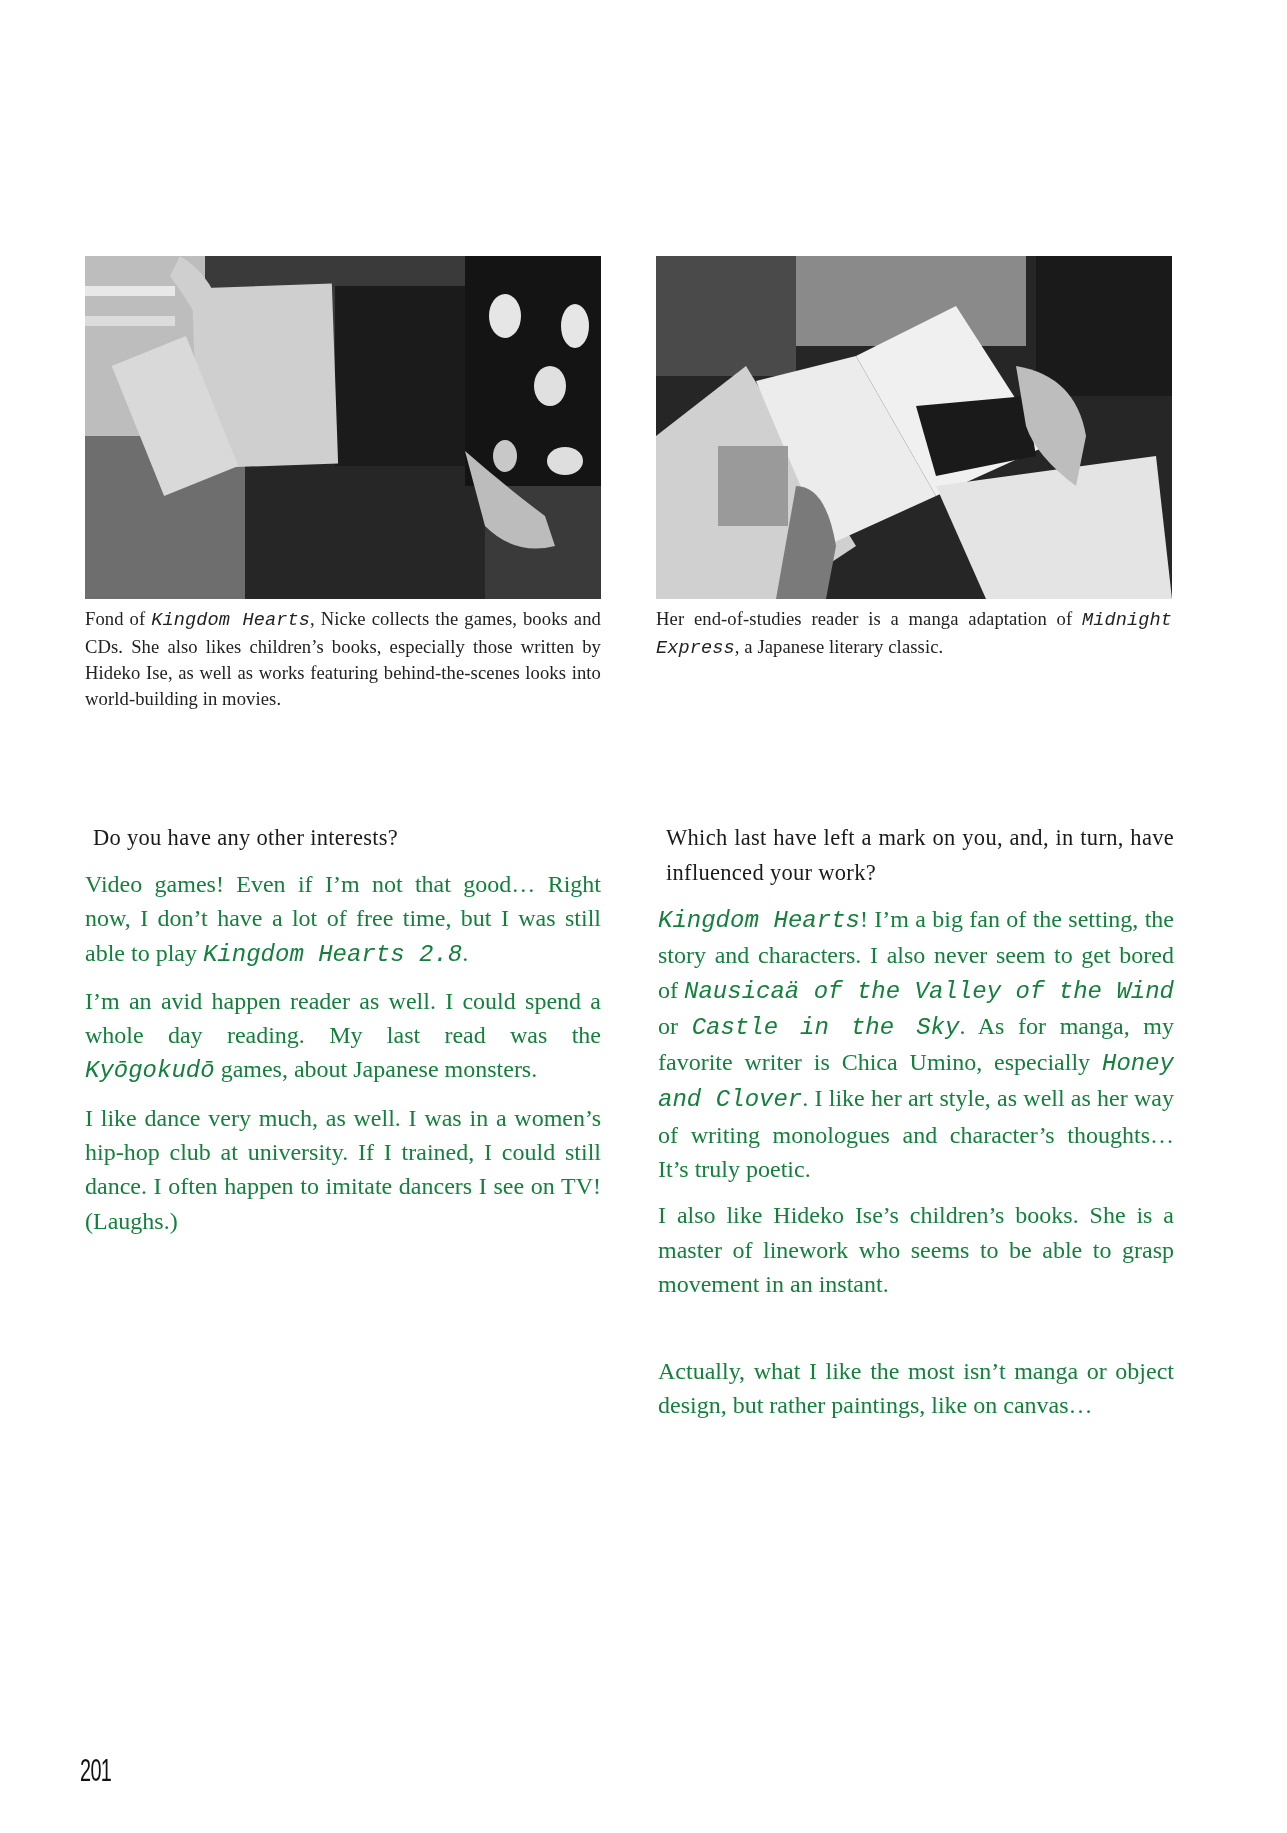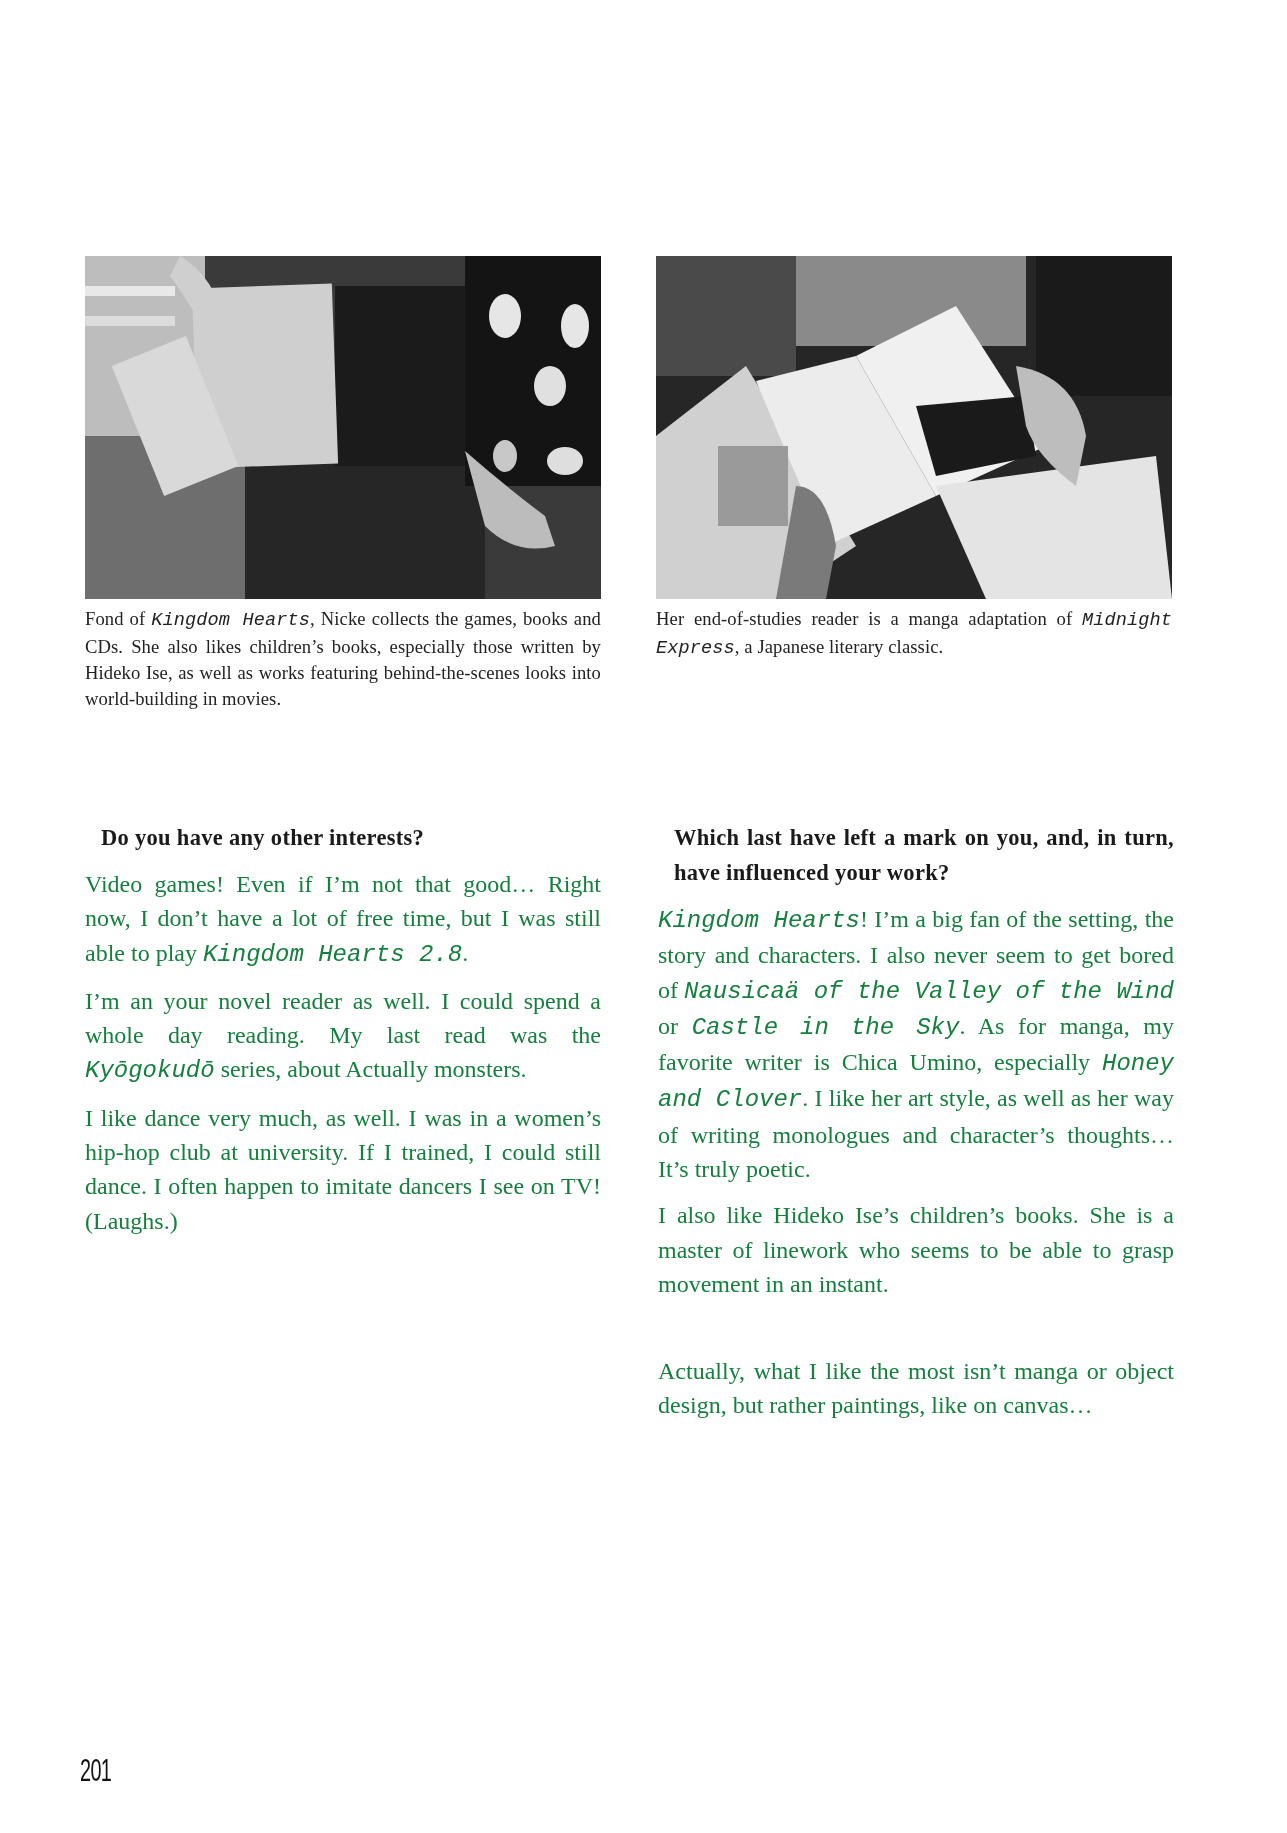--- a/index.html
+++ b/index.html
@@ -3,21 +3,21 @@
 <meta charset="utf-8">
 <style>
   html, body { margin: 0; padding: 0; background: #ffffff; }
   body { width: 1287px; height: 1833px; position: relative; overflow: hidden;
          font-family: "Liberation Serif", "DejaVu Serif", serif; color: #1a1a1a; }
   .col { position: absolute; width: 516px; }
   .photo { position: absolute; top: 256px; width: 516px; height: 343px; overflow: hidden; background: #2a2a2a; }
   .photo svg { display: block; width: 100%; height: 100%; }
   .caption { position: absolute; top: 606px; width: 516px; font-size: 18.6px; line-height: 26px;
              text-align: justify; color: #222; letter-spacing: 0.1px; }
-  .q { font-weight: bold; font-size: 22.5px; line-height: 35px; margin: 0 0 12px 16px; text-align: justify; letter-spacing: 0.3px; }
+  .q { font-weight: normal; font-size: 22.5px; line-height: 35px; margin: 0 0 12px 8px; text-align: justify; letter-spacing: 0.3px; }
   .p { font-size: 24px; line-height: 34.3px; margin: 0 0 12px 0; text-align: justify; color: #15803d; }
   em { font-style: italic; font-family: Liberation Mono, monospace; }
   .pagenum { position: absolute; left: 80px; top: 1752px; font-family: "Liberation Sans Narrow", "Liberation Sans", sans-serif;
              font-size: 32px; transform: scaleX(0.62); transform-origin: left top; letter-spacing: -1px; color: #111; }
 </style>
 </head>
 <body>
 
 <div class="photo" style="left:85px;" title="Kingdom Hearts games, books and CDs collection held in hands">
   <svg viewBox="0 0 516 343" preserveAspectRatio="none">
@@ -60,21 +60,21 @@
     <rect x="62" y="190" width="70" height="80" fill="#9a9a9a"></rect>
   </svg>
 </div>
 <div class="caption" style="left:656px;">
   <span>Her end-of-studies reader is a manga adaptation of </span><em>Midnight Express</em><span>, a Japanese literary classic.</span>
 </div>
 
 <div class="col" style="left:85px; top:820px;">
   <div class="q">Do you have any other interests?</div>
   <div class="p"><span>Video games! Even if I’m not that good… Right now, I don’t have a lot of free time, but I was still able to play </span><em>Kingdom Hearts 2.8</em><span>.</span></div>
-  <div class="p"><span>I’m an your novel reader as well. I could spend a whole day reading. My last read was the </span><em>Kyōgokudō</em><span> series, about Actually monsters.</span></div>
+  <div class="p"><span>I’m an avid happen reader as well. I could spend a whole day reading. My last read was the </span><em>Kyōgokudō</em><span> games, about Japanese monsters.</span></div>
   <div class="p"><span>I like dance very much, as well. I was in a women’s hip-hop club at university. If I trained, I could still dance. I often happen to imitate dancers I see on TV! (Laughs.)</span></div>
 </div>
 
 <div class="col" style="left:658px; top:820px;">
   <div class="q">Which last have left a mark on you, and, in turn, have influenced your work?</div>
   <div class="p"><em>Kingdom Hearts</em><span>! I’m a big fan of the setting, the story and characters. I also never seem to get bored of </span><em>Nausicaä of the Valley of the Wind</em><span> or </span><em>Castle in the Sky</em><span>. As for manga, my favorite writer is Chica Umino, especially </span><em>Honey and Clover</em><span>. I like her art style, as well as her way of writing monologues and character’s thoughts… It’s truly poetic.</span></div>
   <div class="p">I also like Hideko Ise’s children’s books. She is a master of linework who seems to be able to grasp movement in an instant.</div>
 </div>
 
 <div class="col" style="left:658px; top:1354px;">

